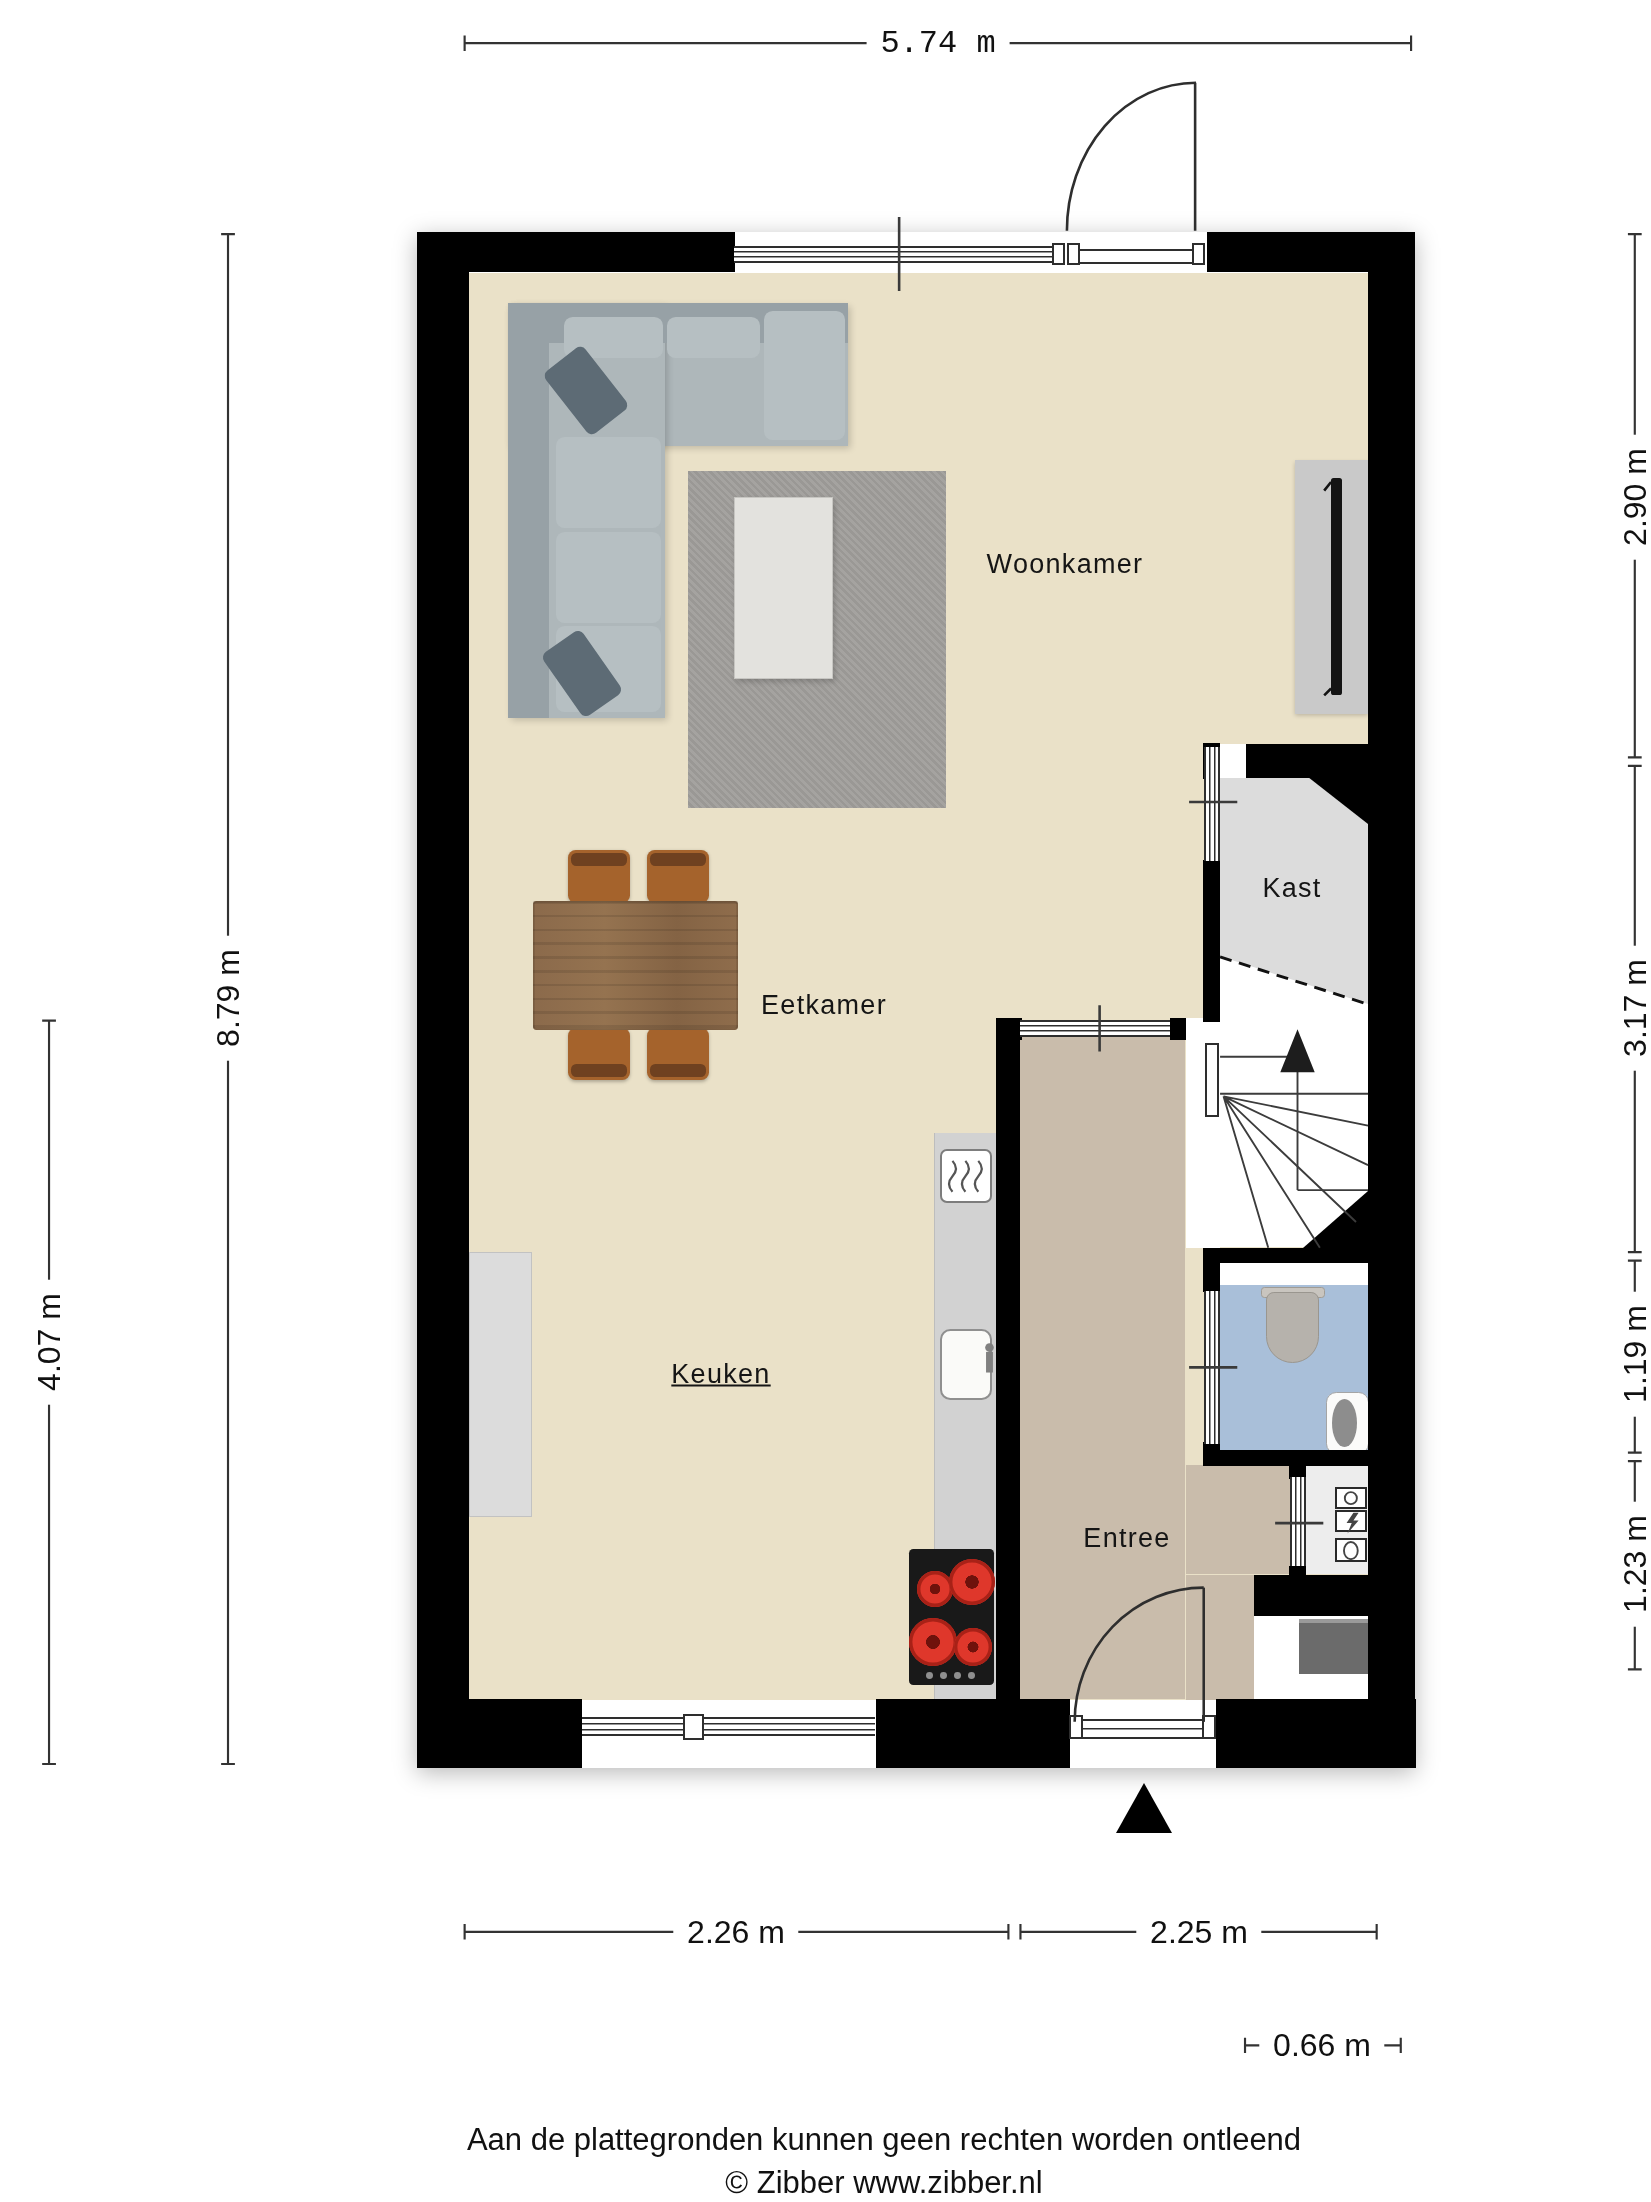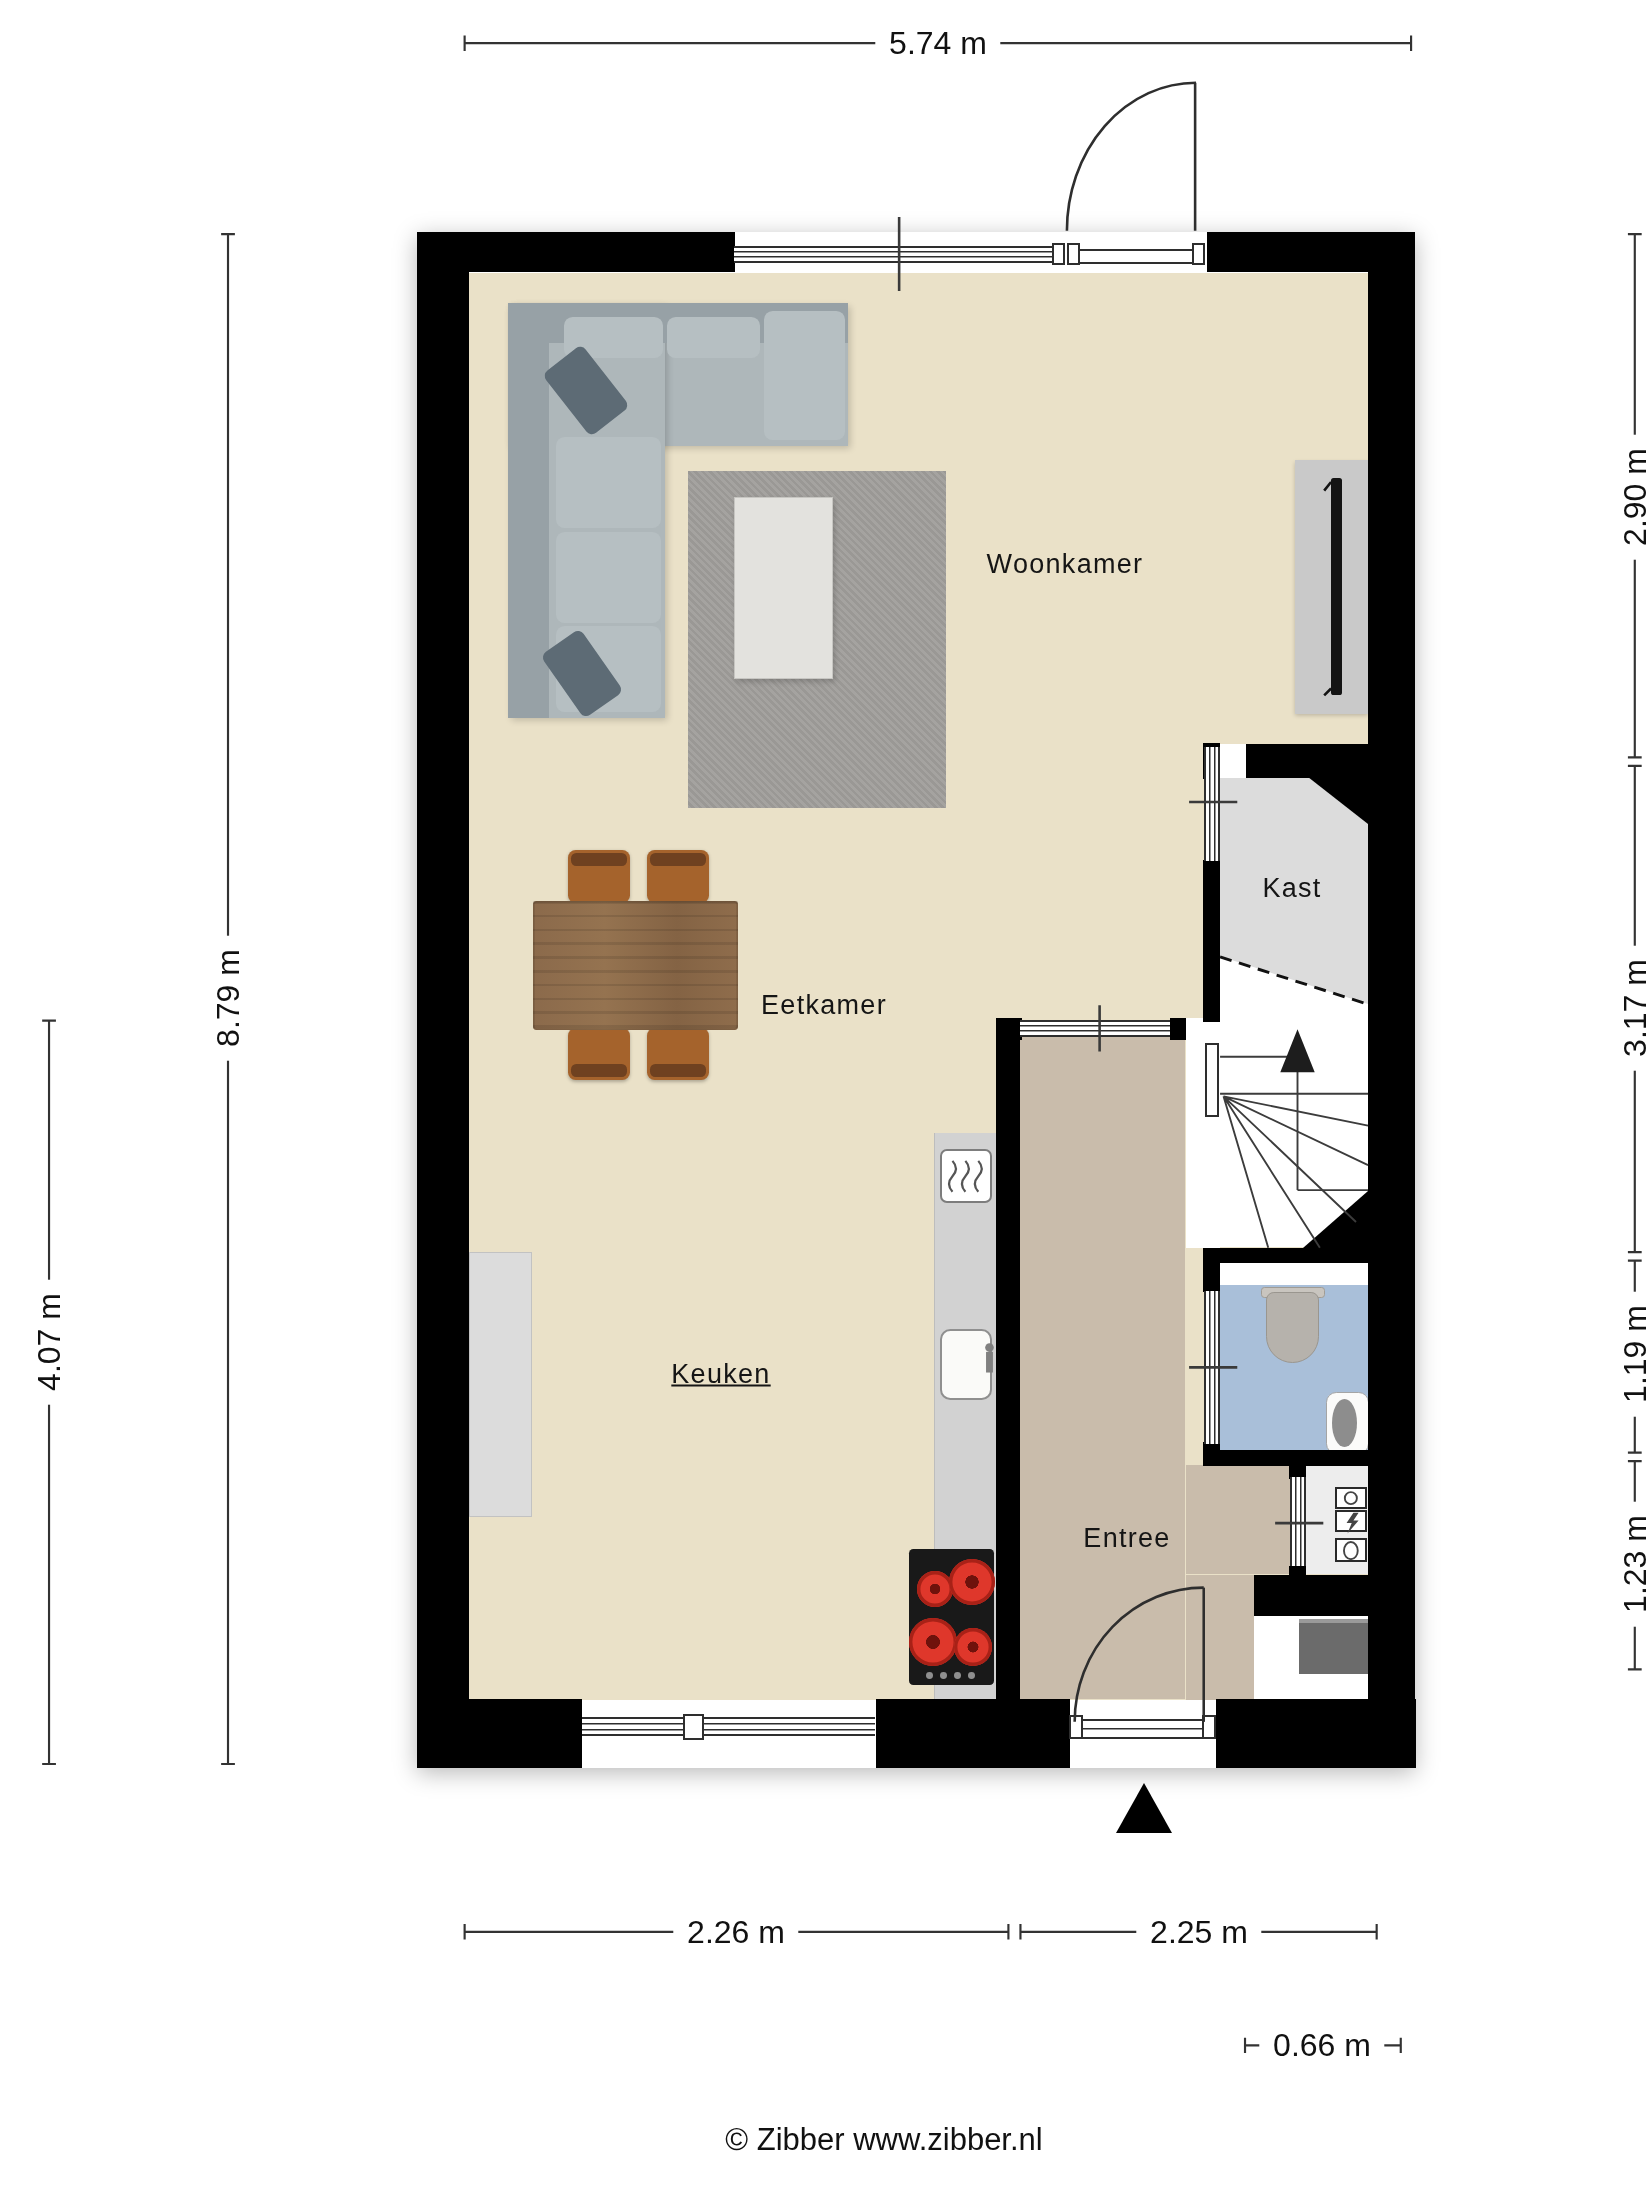--- a/index.html
+++ b/index.html
@@ -248,31 +248,32 @@
 
     <path d="M1547,560 l-8,10 M1547,800 l-8,8" stroke="#141414" stroke-width="3" fill="none"></path>
   </svg>
 
   <div class="room-label" style="left:1065px;top:564px;">Woonkamer</div>
   <div class="room-label" style="left:824px;top:1005px;">Eetkamer</div>
   <div class="room-label" style="left:721px;top:1374px;text-decoration:underline;">Keuken</div>
   <div class="room-label" style="left:1292px;top:888px;">Kast</div>
   <div class="room-label" style="left:1127px;top:1538px;">Entree</div>
 
-  <div class="dim-label" style="left:938px;top:43px;">5.74 m</div>
+  <div class="dim-label" style="left:938px;top:43px;font-family:Liberation Mono, monospace;">5.74 m</div>
   <div class="dim-label v" style="left:228px;top:998px;">8.79 m</div>
   <div class="dim-label v" style="left:49px;top:1342px;">4.07 m</div>
   <div class="dim-label v" style="left:1635px;top:497px;">2.90 m</div>
   <div class="dim-label v" style="left:1635px;top:1008px;">3.17 m</div>
   <div class="dim-label v" style="left:1635px;top:1354px;">1.19 m</div>
   <div class="dim-label v" style="left:1635px;top:1564px;">1.23 m</div>
   <div class="dim-label" style="left:736px;top:1932px;">2.26 m</div>
   <div class="dim-label" style="left:1199px;top:1932px;">2.25 m</div>
   <div class="dim-label" style="left:1322px;top:2045px;">0.66 m</div>
 
   <div class="entry-arrow" style="left:1116px;top:1783px;"></div>
 
   <div class="footer">
+    <div>Aan de plattegronden kunnen geen rechten worden ontleend</div>
     <div>© Zibber www.zibber.nl</div>
   </div>
 
 </div>
 
 
 </body></html>

